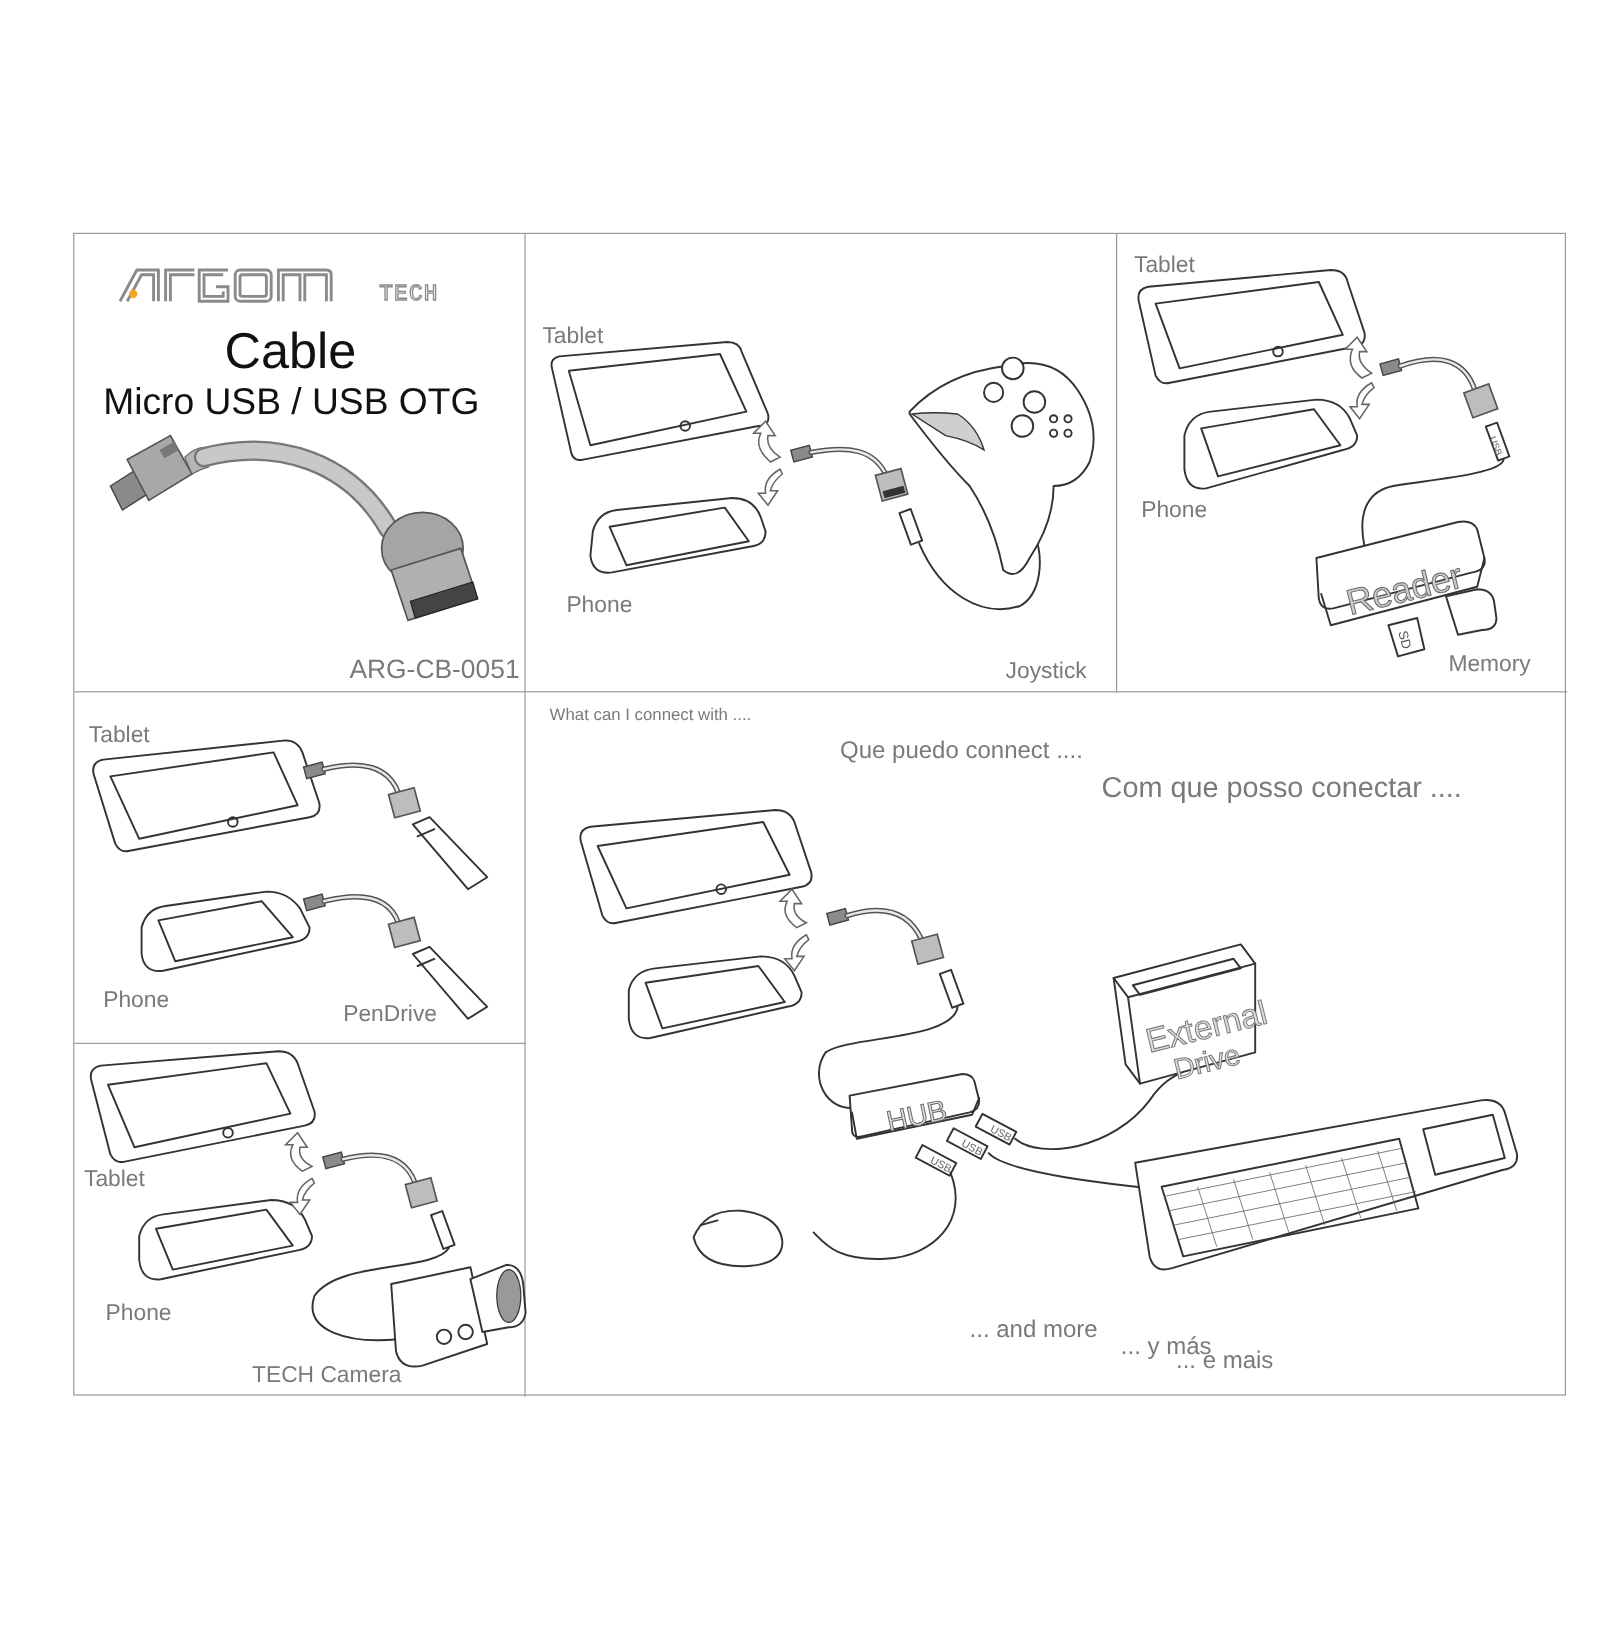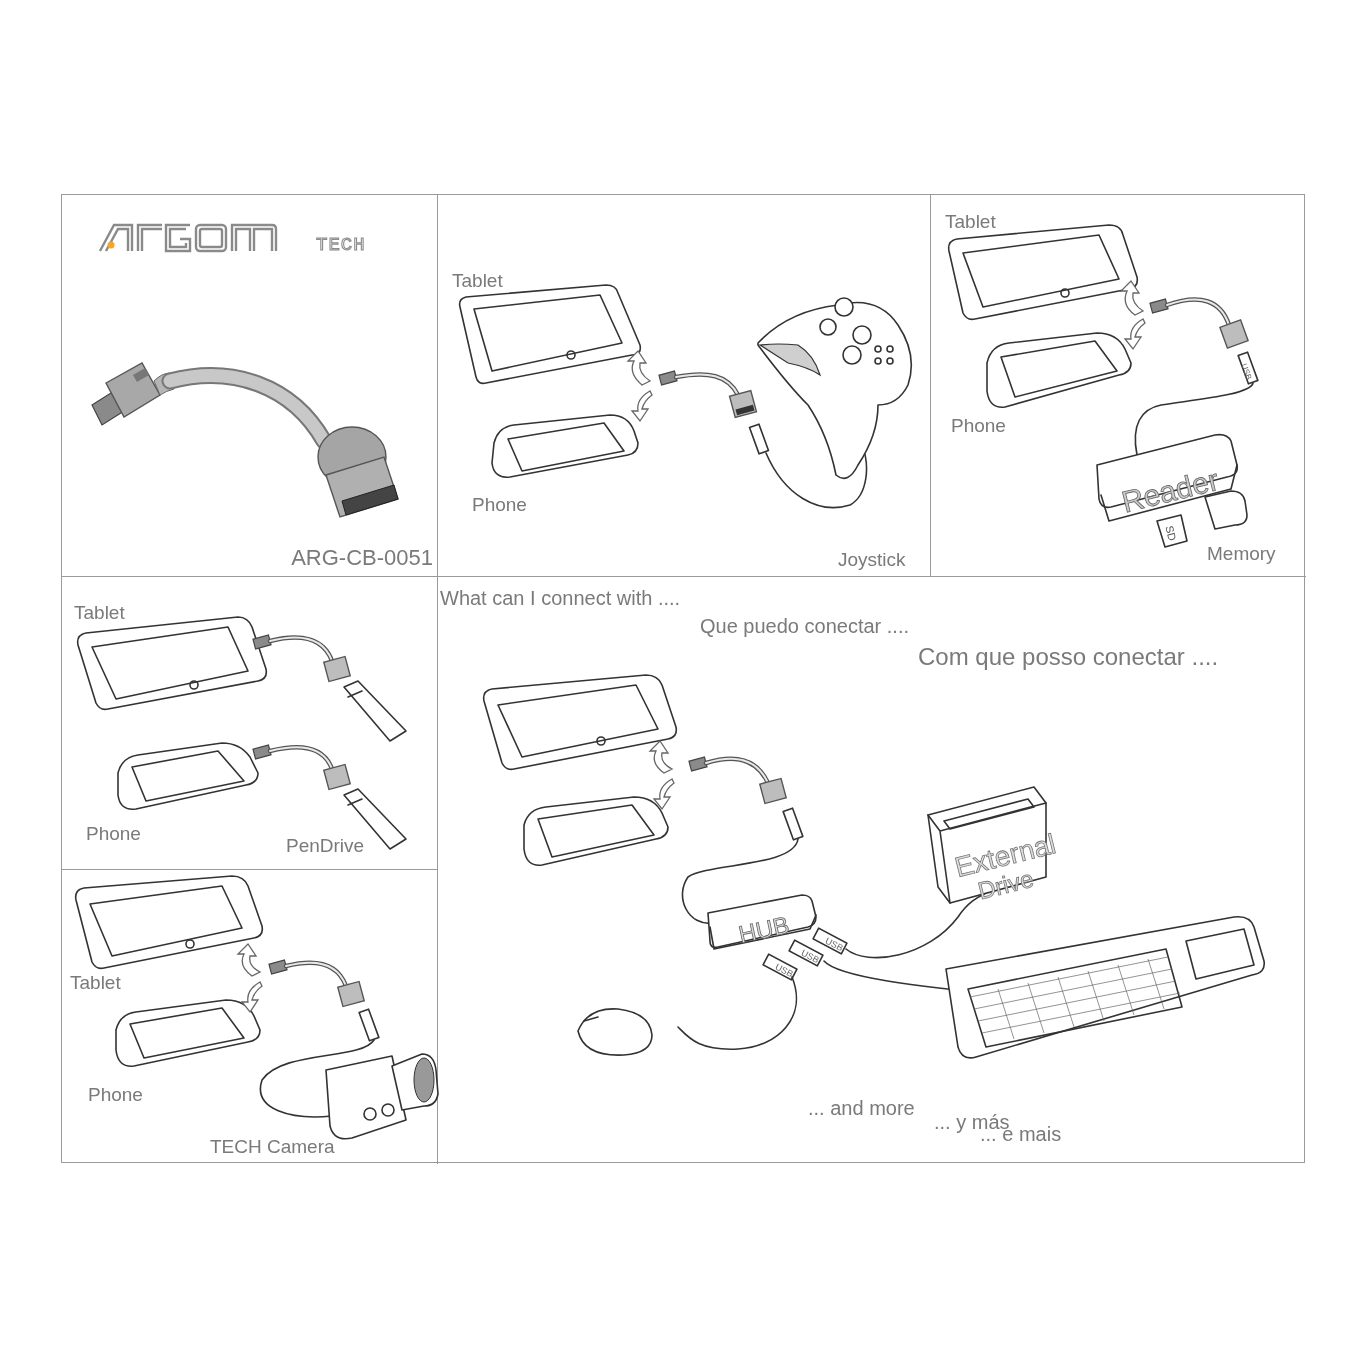--- a/index.html
+++ b/index.html
@@ -37,20 +37,22 @@
 
         <rect x="134" y="30" width="30" height="26" rx="4"></rect>
         <rect x="138" y="34" width="22" height="18" rx="2"></rect>
 
         <path d="M170 56 L170 30 L210 30 Q214 30 214 34 L214 56"></path>
         <path d="M174 56 L174 34 L188 34 L188 56 M192 56 L192 34 L210 34 L210 56"></path>
       </g>
       <circle cx="49" cy="50" r="3.5" fill="#f5a623"></circle>
       <text x="254" y="55" font-size="19" fill="none" stroke="#8a8a8a" stroke-width="1.1" font-family="Liberation Mono, monospace" letter-spacing="1">TECH</text>
     </svg>
+    <div style="position:absolute;left:0;width:360px;top:74px;text-align:center;font-size:42px;color:#111;">Cable</div>
+    <div style="position:absolute;left:24px;top:122px;font-size:31px;color:#111;">Micro USB / USB OTG</div>
 
     <svg width="376" height="382">
 
       <path d="M30 210 L52 196 L62 216 L40 230 Z" class="dk"></path>
       <path d="M44 188 L80 168 L98 200 L62 222 Z" fill="#a8a8a8" stroke="#555" stroke-width="1.4"></path>
       <rect x="72" y="176" width="14" height="8" fill="#777" transform="rotate(-30 79 180)"></rect>
       <path d="M92 186 Q100 178 108 178 L112 194 Q104 196 98 200 Z" fill="#b5b5b5" stroke="#666"></path>
 
       <path d="M108 186 C170 170 230 190 262 246" fill="none" stroke="#777" stroke-width="17" stroke-linecap="round"></path>
       <path d="M108 186 C170 170 230 190 262 246" fill="none" stroke="#c8c8c8" stroke-width="13" stroke-linecap="round"></path>
@@ -208,22 +210,22 @@
         <path class="lnf" d="M264 200 L330 186 L344 250 L290 268 Q272 272 268 256 Z"></path>
         <path class="lnf" d="M330 196 L360 184 Q372 184 374 200 L376 224 Q374 236 362 236 L340 240 Z"></path>
         <ellipse cx="362" cy="210" rx="10" ry="22" fill="#999" stroke="#333"></ellipse>
         <circle class="ln" cx="308" cy="244" r="6"></circle>
         <circle class="ln" cx="326" cy="240" r="6"></circle>
       </g>
     </svg>
   </div>
 
   <div class="cell" style="left:376px;top:382px;width:868px;height:587px;">
-    <div class="lbl" style="left:2px;top:10px;font-size:20px;">What can I connect with ....</div>
-    <div class="lbl" style="left:262px;top:38px;font-size:20px;">Que puedo conectar ....</div>
+    <div class="lbl" style="left:20px;top:10px;font-size:14px;">What can I connect with ....</div>
+    <div class="lbl" style="left:262px;top:38px;font-size:20px;">Que puedo connect ....</div>
     <div class="lbl" style="left:480px;top:66px;font-size:24px;">Com que posso conectar ....</div>
 
     <svg width="868" height="587">
       <g>
         <path class="lnf" d="M46 124 Q44 114 54 112 L208 98 Q220 98 224 108 L238 150 Q240 160 230 162 L76 192 Q68 194 64 186 Z"></path>
         <path class="ln" d="M60 128 L198 108 L220 152 L84 180 Z"></path>
         <circle class="ln" cx="163" cy="164" r="4"></circle>
       </g>
       <g>
         <path class="lnf" d="M86 248 Q90 232 108 230 L196 220 Q216 220 224 236 L230 250 Q230 260 218 262 L104 288 Q88 290 86 272 Z"></path>

